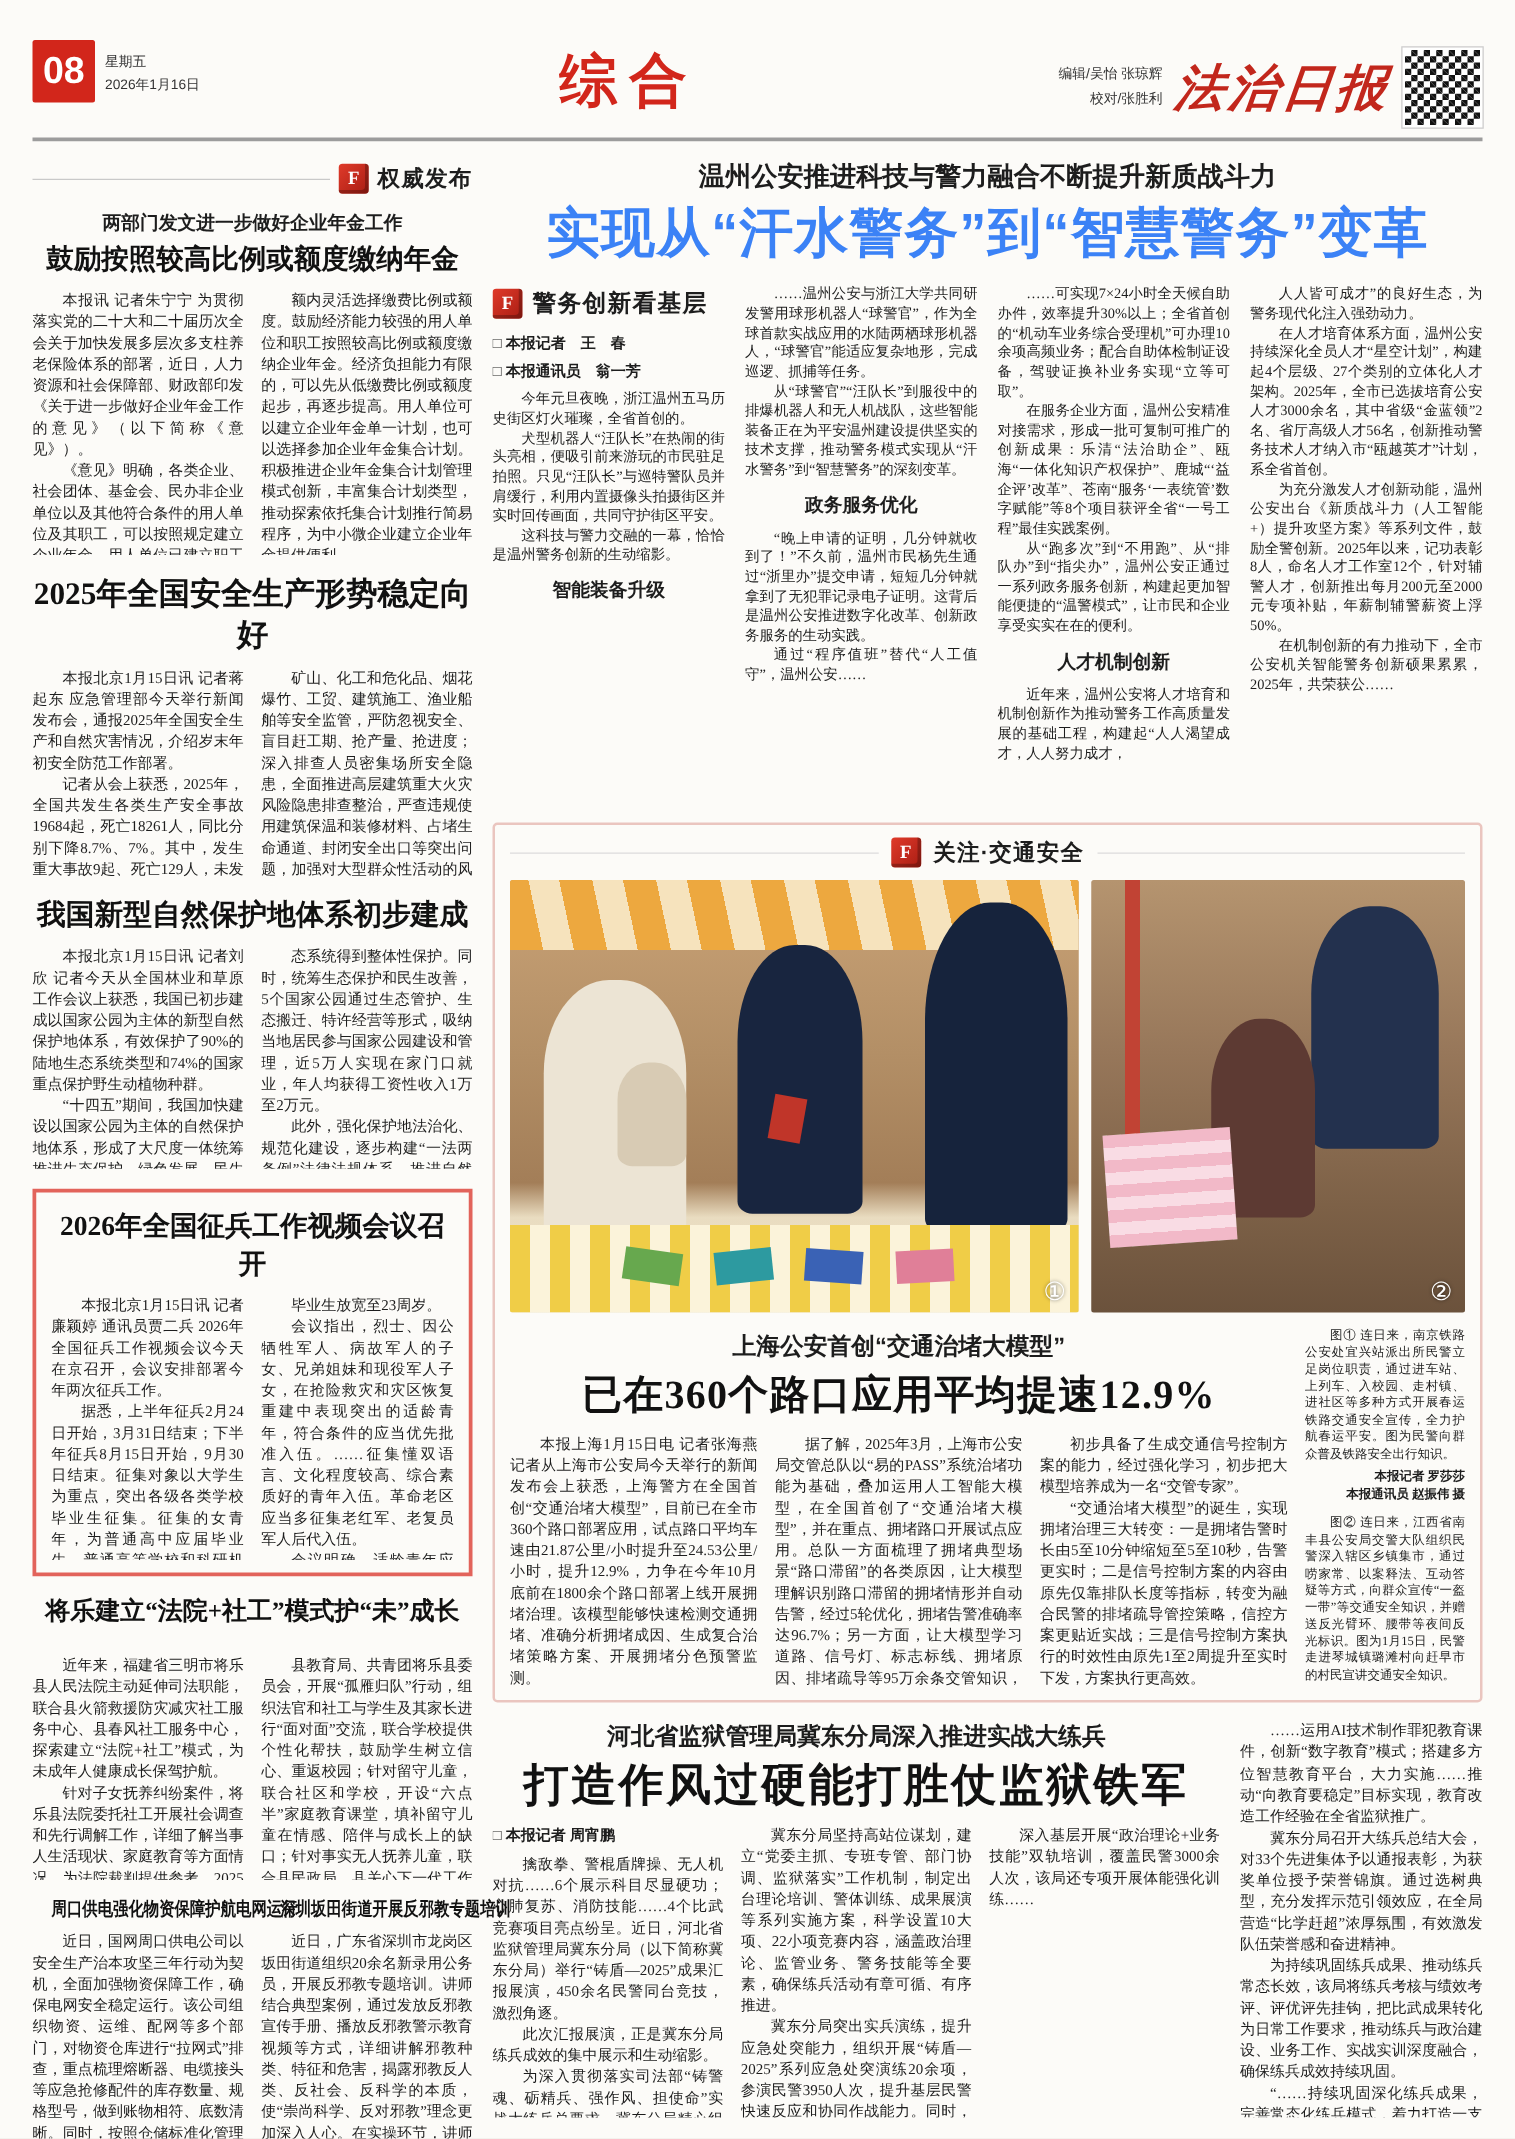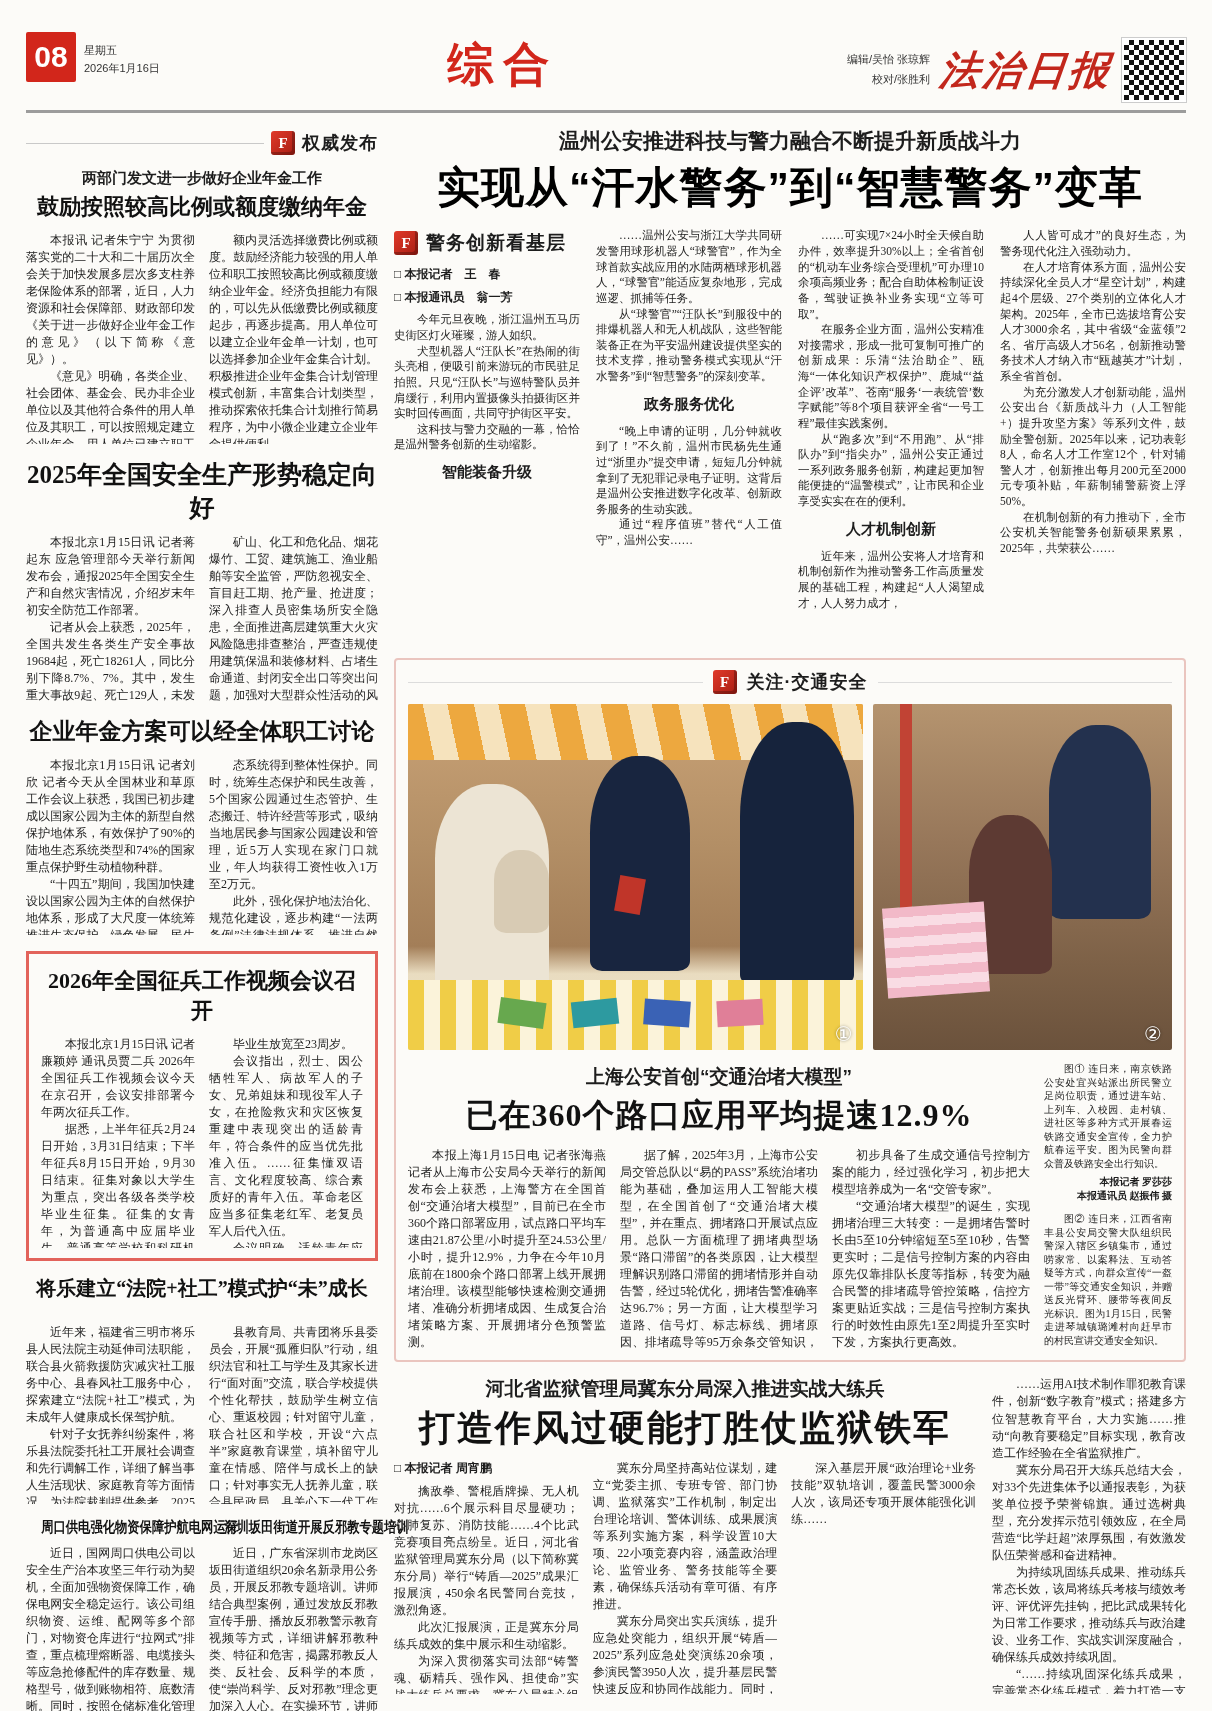--- a/index.html
+++ b/index.html
@@ -50,21 +50,21 @@
   .hD{height:212px;}
   .hl-e{font-size:20px;margin:14px 0 22px;}
   .hE{height:180px;}
   .minirow{display:flex;gap:14px;margin-top:14px;}
   .mini{flex:1;min-width:0;}
   .hl-m{font-size:15px;margin:0 0 8px;white-space:nowrap;transform:scaleX(.82);transform-origin:center;}
   .hM{height:198px;}
   
   .wz-kick{font:900 21px "Liberation Sans",sans-serif;text-align:center;margin:2px 0 0;}
   .wz-hl{font:900 43px/1.15 "Liberation Sans","DejaVu Sans",sans-serif;text-align:center;
-         letter-spacing:1px;margin:8px 0 16px;color:#000000;}
+         letter-spacing:1px;margin:8px 0 16px;color:#3b82f6;}
   .wzbody{display:flex;gap:16px;height:418px;overflow:hidden;}
   .wzc{flex:1;min-width:0;font:11.5px/1.36 "Liberation Serif","DejaVu Serif",serif;text-align:justify;overflow:hidden;}
   .coltag{display:flex;align-items:center;gap:8px;margin:2px 0 10px;}
   .coltag .taglabel{font-size:19px;}
   .reporter-line{font:bold 12px "Liberation Sans",sans-serif;text-indent:0;margin:0 0 6px;}
   .subhead{text-align:center;font:900 15px "Liberation Sans",sans-serif;margin:10px 0;text-indent:0;}
   
   .trafficbox{border:2px solid #eac5bf;border-radius:4px;margin-top:12px;padding:10px 12px;}
   .thdr{display:flex;align-items:center;gap:10px;}
   .thdr .ln{flex:1;height:1px;background:#dcdcdc;}
@@ -167,21 +167,21 @@
               <p class="para">本报北京1月15日讯 记者蒋起东 应急管理部今天举行新闻发布会，通报2025年全国安全生产和自然灾害情况，介绍岁末年初安全防范工作部署。</p>
               <p class="para">记者从会上获悉，2025年，全国共发生各类生产安全事故19684起，死亡18261人，同比分别下降8.7%、7%。其中，发生重大事故9起、死亡129人，未发生特别重大事故，重特大事故起数同比持平，死亡人数同比下降11.6%，全国安全生产形势稳定向好。2025年，各种自然灾害共造成全国6703.37万人次不同程度受灾，直接经济损失2416.17亿元。</p>
             </div>
           <div class="bc hB">
               <p class="para">矿山、化工和危化品、烟花爆竹、工贸、建筑施工、渔业船舶等安全监管，严防忽视安全、盲目赶工期、抢产量、抢进度；深入排查人员密集场所安全隐患，全面推进高层建筑重大火灾风险隐患排查整治，严查违规使用建筑保温和装修材料、占堵生命通道、封闭安全出口等突出问题，加强对大型群众性活动的风险评估和安全管控；保障群众出行旅游安全，针对大载客量交通工具，督促运输企业严格细致做好检修维修和保养，压实景区等旅游经营单位主体责任；做好灾害应对准备，加强低温雨雪冰冻灾害天气预报预警，提前做好应急准备。</p>
             </div>
         </div>
       </div>
 
       <div class="art">
-        <h2 class="hl hl-c">企业年金方案可以经全体职工讨论</h2>
+        <h2 class="hl hl-c">我国新型自然保护地体系初步建成</h2>
         <div class="b2">
           <div class="bc hC">
               <p class="para">本报北京1月15日讯 记者刘欣 记者今天从全国林业和草原工作会议上获悉，我国已初步建成以国家公园为主体的新型自然保护地体系，有效保护了90%的陆地生态系统类型和74%的国家重点保护野生动植物种群。</p>
               <p class="para">“十四五”期间，我国加快建设以国家公园为主体的自然保护地体系，形成了大尺度一体统筹推进生态保护、绿色发展、民生改善的新模式，出台国家公园空间布局方案，布局建设全世界最大的国家公园体系，整合120多个自然保护地，正式设立三江源、大熊猫、东北虎豹、海南热带雨林、武夷山5个国家公园，使长江、黄河、澜沧江源头，大熊猫、东北虎豹、海南长臂猿等旗舰物种栖息地等重要生</p>
             </div>
           <div class="bc hC">
               <p class="para">态系统得到整体性保护。同时，统筹生态保护和民生改善，5个国家公园通过生态管护、生态搬迁、特许经营等形式，吸纳当地居民参与国家公园建设和管理，近5万人实现在家门口就业，年人均获得工资性收入1万至2万元。</p>
               <p class="para">此外，强化保护地法治化、规范化建设，逐步构建“一法两条例”法律法规体系，推进自然保护地整合优化取得积极进展，科学划定自然保护地类型，合理调整自然保护地范围和分区，着力解决边界不清、重叠设置、保护空缺、保护与发展矛盾冲突等问题；新设黄岩岛国家级自然保护区，世界自然遗产、自然与文化双遗产增至19处，世界地质公园增至49处，世界自然遗产、世界地质公园数量居世界第一。</p>
             </div>
         </div>
@@ -249,21 +249,21 @@
         <div class="wzc">
           <div class="coltag">
             <span class="cube">F</span>
             <span class="taglabel">警务创新看基层</span>
           </div>
           <div>
               <p class="reporter-line">□ 本报记者　王　春</p>
               <p class="reporter-line">□ 本报通讯员　翁一芳</p>
             </div>
           <div>
-              <p class="para">今年元旦夜晚，浙江温州五马历史街区灯火璀璨，游人如织。</p>
+              <p class="para">今年元旦夜晚，浙江温州五马历史街区灯火璀璨，全省首创的。</p>
               <p class="para">犬型机器人“汪队长”在热闹的街头亮相，便吸引前来游玩的市民驻足拍照。只见“汪队长”与巡特警队员并肩缓行，利用内置摄像头拍摄街区并实时回传画面，共同守护街区平安。</p>
               <p class="para">这科技与警力交融的一幕，恰恰是温州警务创新的生动缩影。</p>
             </div>
           <p class="subhead">智能装备升级</p>
 
         </div>
         <div class="wzc">
           <div>
               <p class="para">……温州公安与浙江大学共同研发警用球形机器人“球警官”，作为全球首款实战应用的水陆两栖球形机器人，“球警官”能适应复杂地形，完成巡逻、抓捕等任务。</p>
               <p class="para">从“球警官”“汪队长”到服役中的排爆机器人和无人机战队，这些智能装备正在为平安温州建设提供坚实的技术支撑，推动警务模式实现从“汗水警务”到“智慧警务”的深刻变革。</p>

